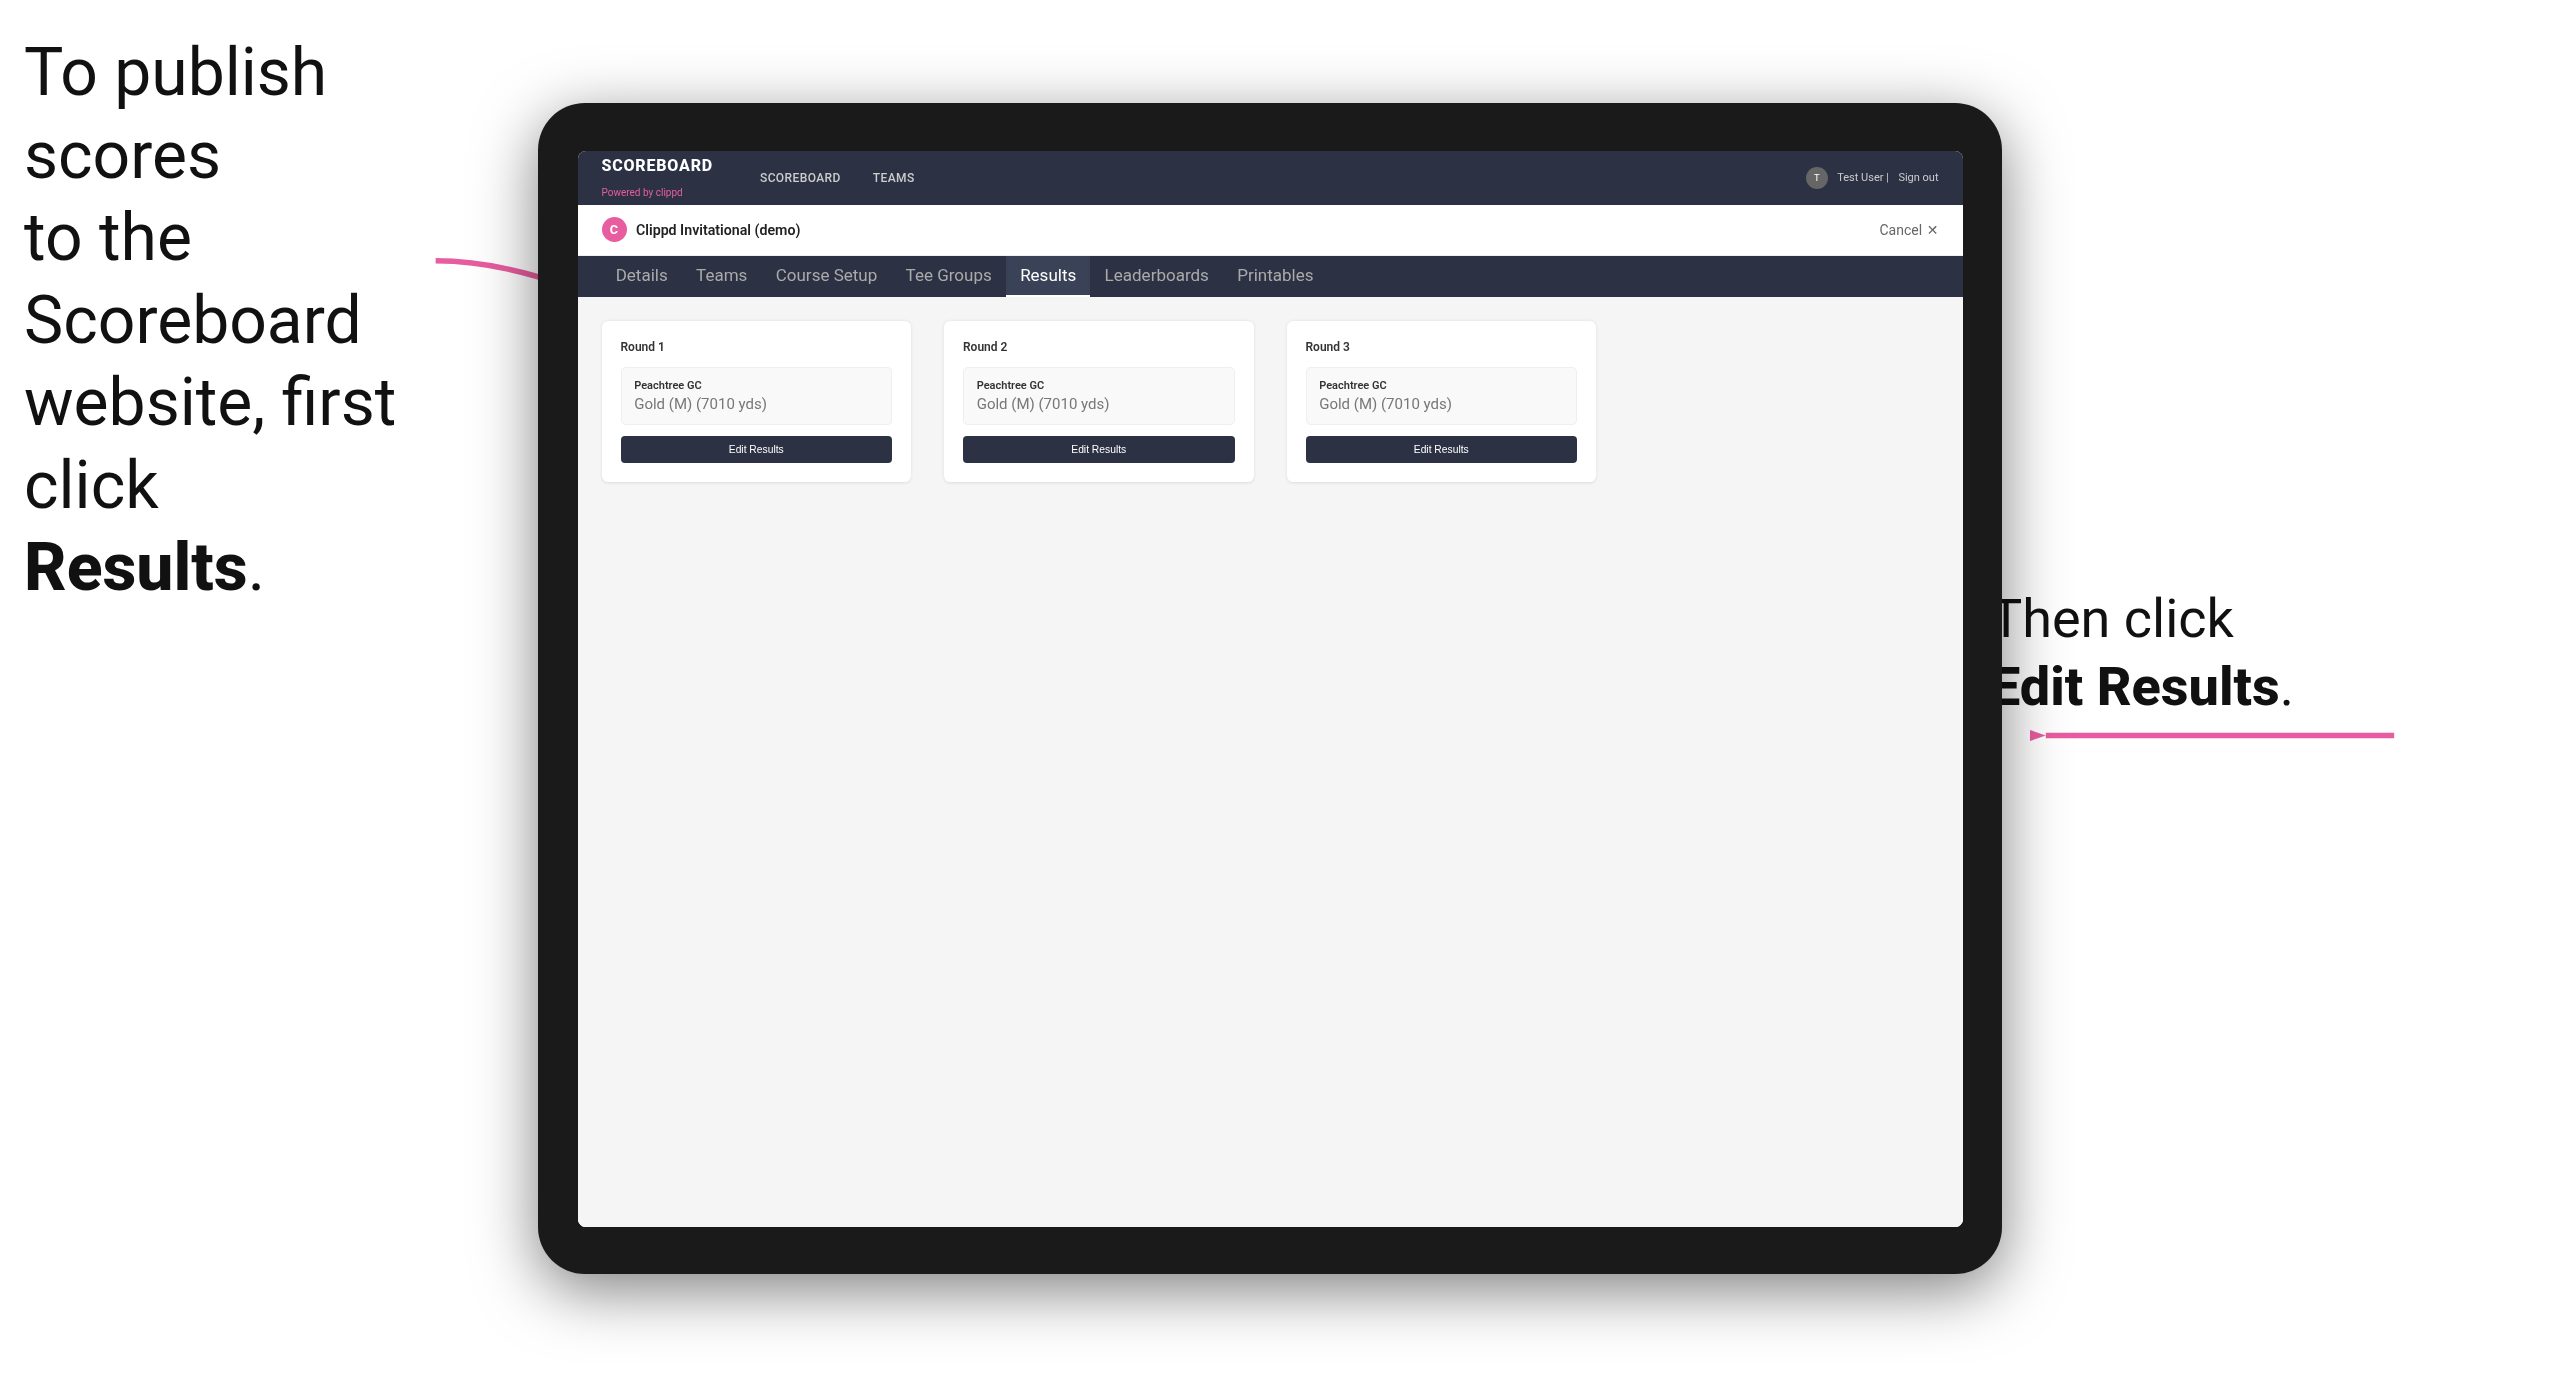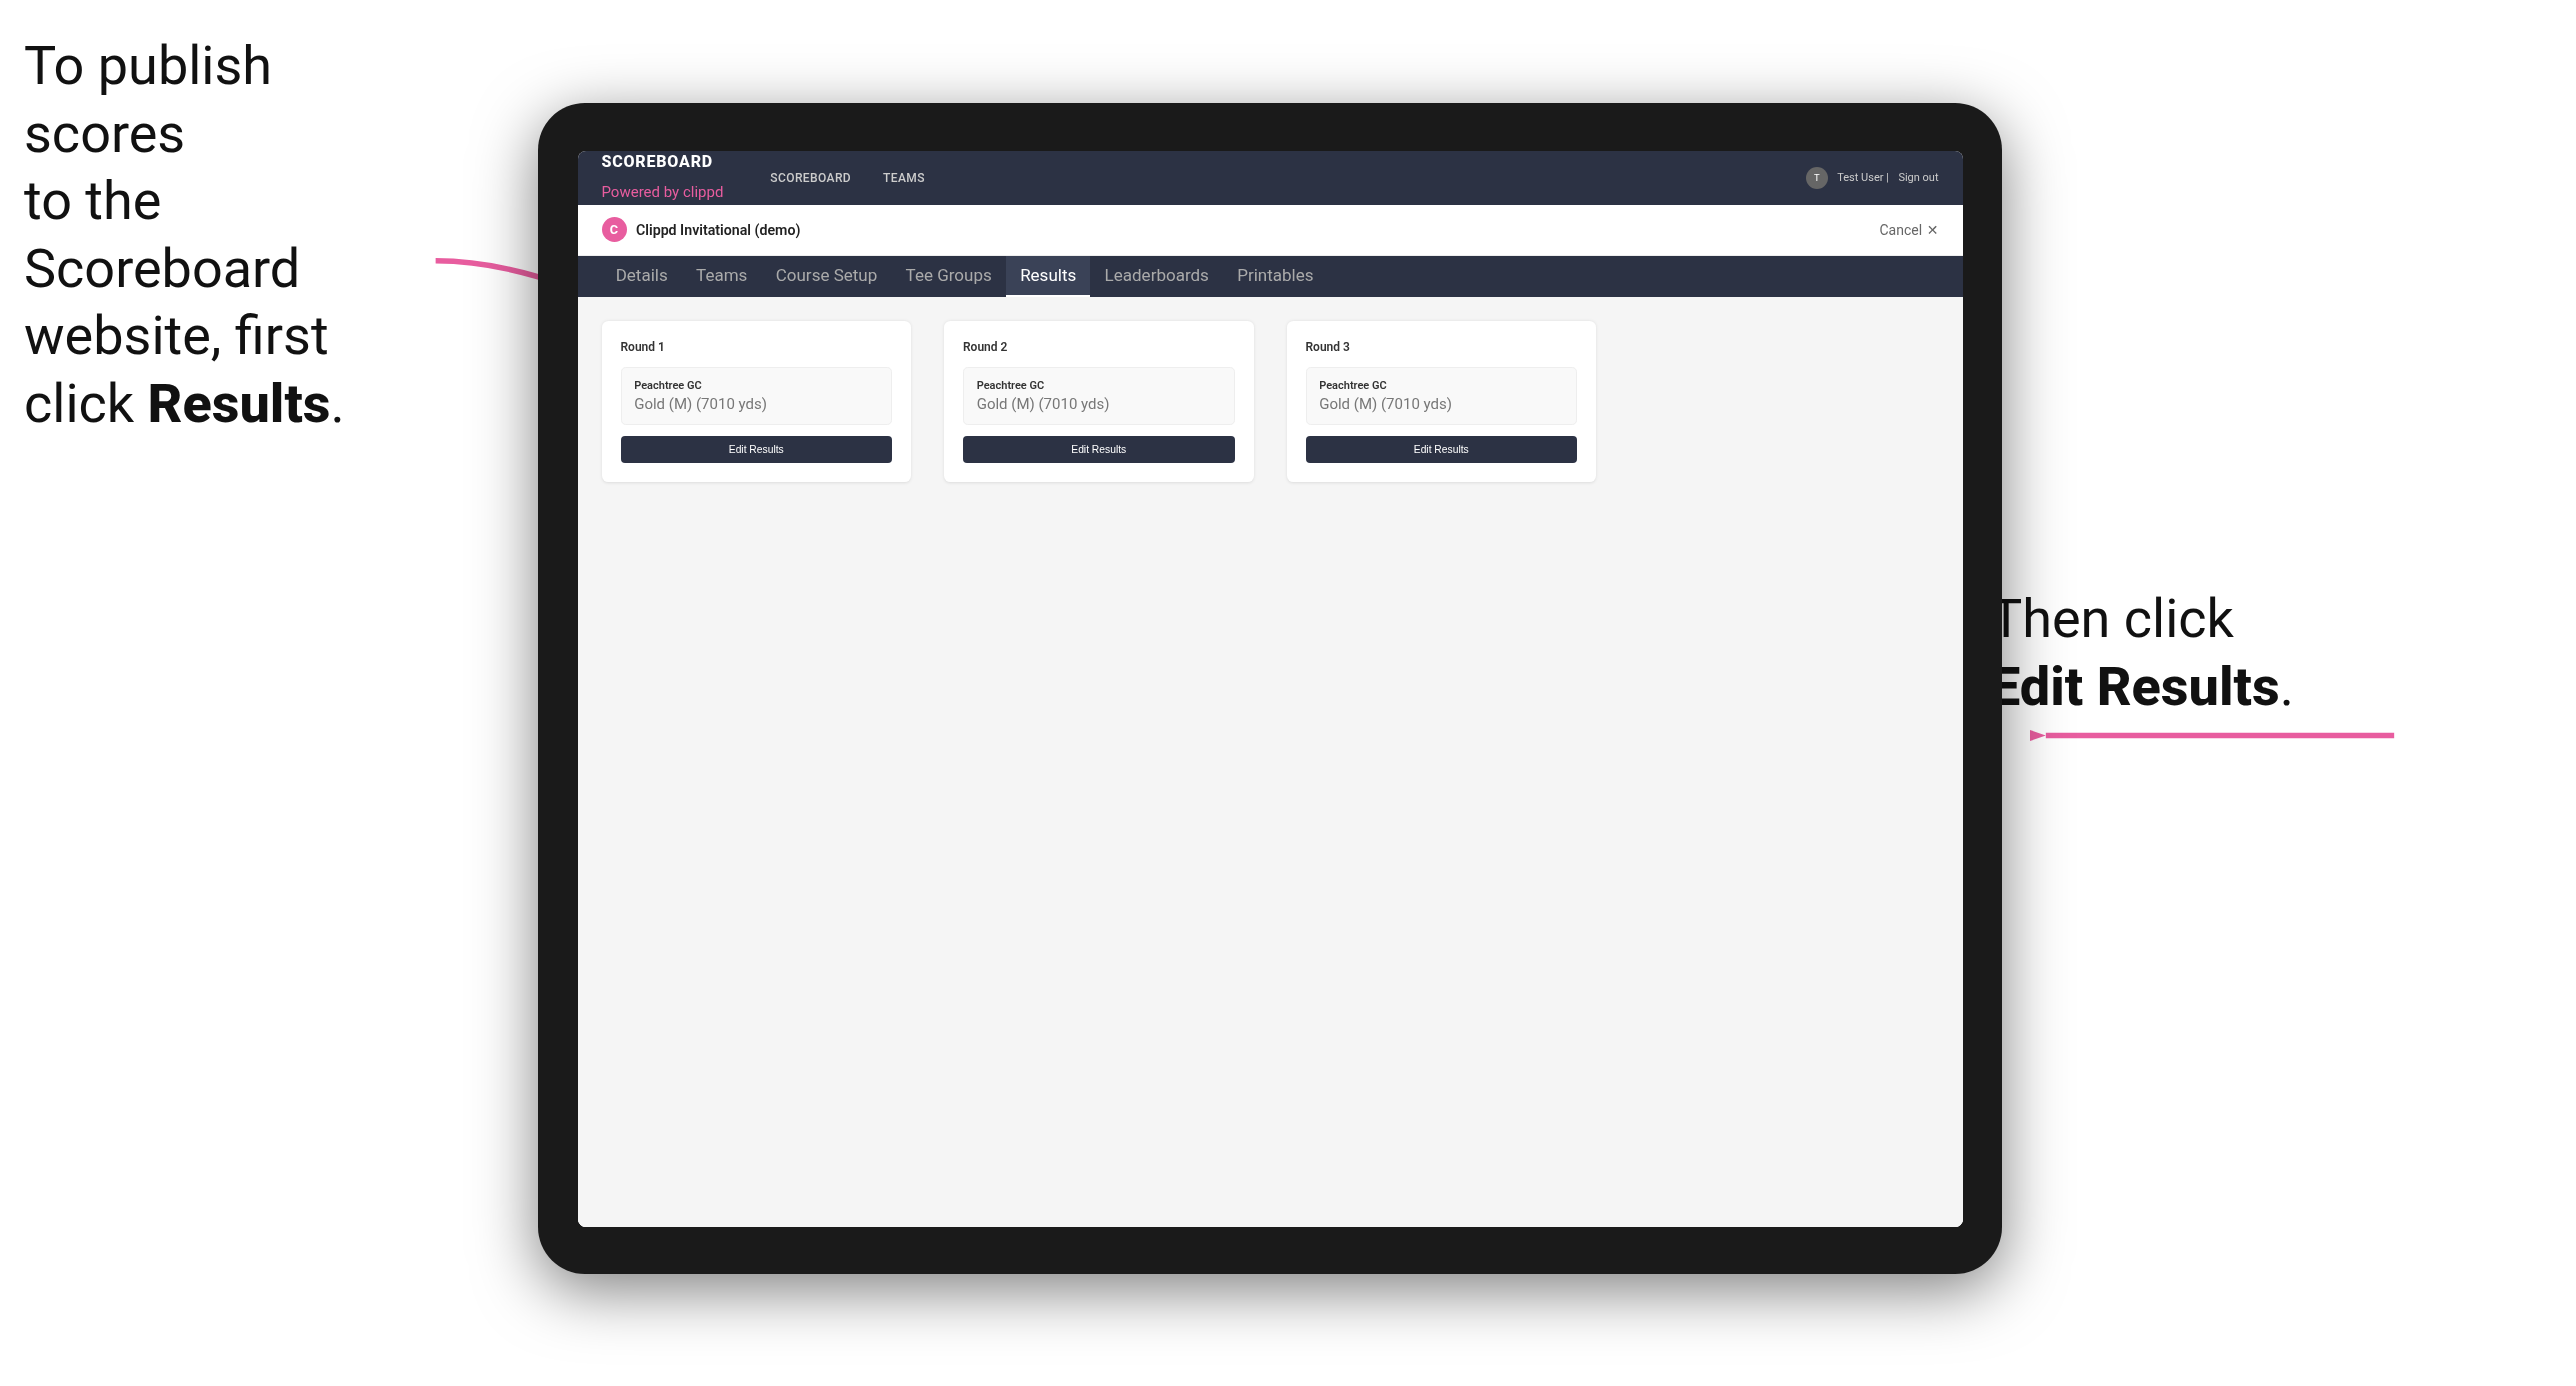--- a/index.html
+++ b/index.html
@@ -10,21 +10,21 @@
       height: 1386px;
       position: relative;
       overflow: hidden;
     }
 
     
     .instruction-left {
       position: absolute;
       top: 32px;
       left: 24px;
-      font-size: 54px;
+      font-size: 66px;
       line-height: 1.25;
       color: #111111;
       width: 380px;
     }
     .instruction-left strong {
       font-weight: 800;
     }
 
     .instruction-right {
       position: absolute;
@@ -83,21 +83,21 @@
     .logo-text {
       color: #ffffff;
       font-size: 16px;
       font-weight: 800;
       letter-spacing: 0.8px;
       line-height: 1;
     }
 
     .logo-sub {
       color: #e85d9f;
-      font-size: 15px;
+      font-size: 10px;
       margin-top: 13px;
     }
 
     .nav-links {
       display: flex;
       gap: 32px;
       flex: 1;
     }
 
     .nav-link {

